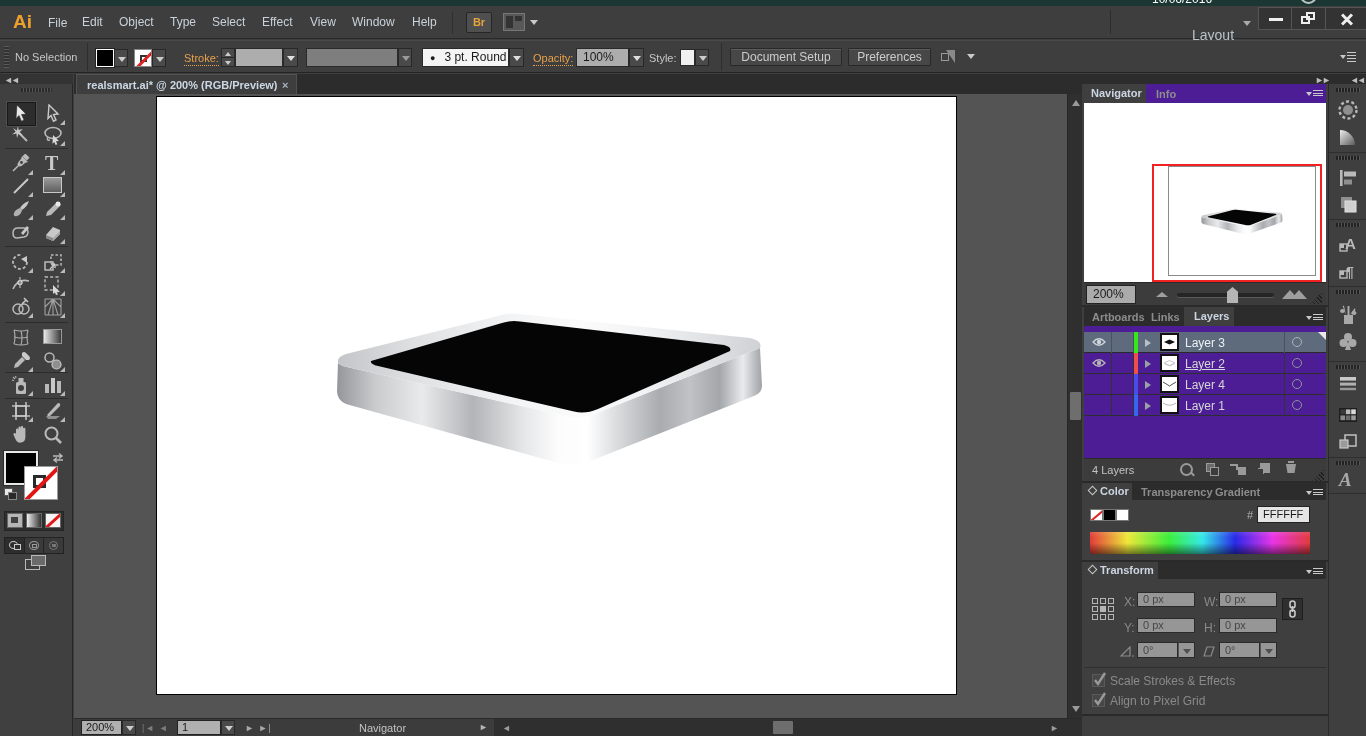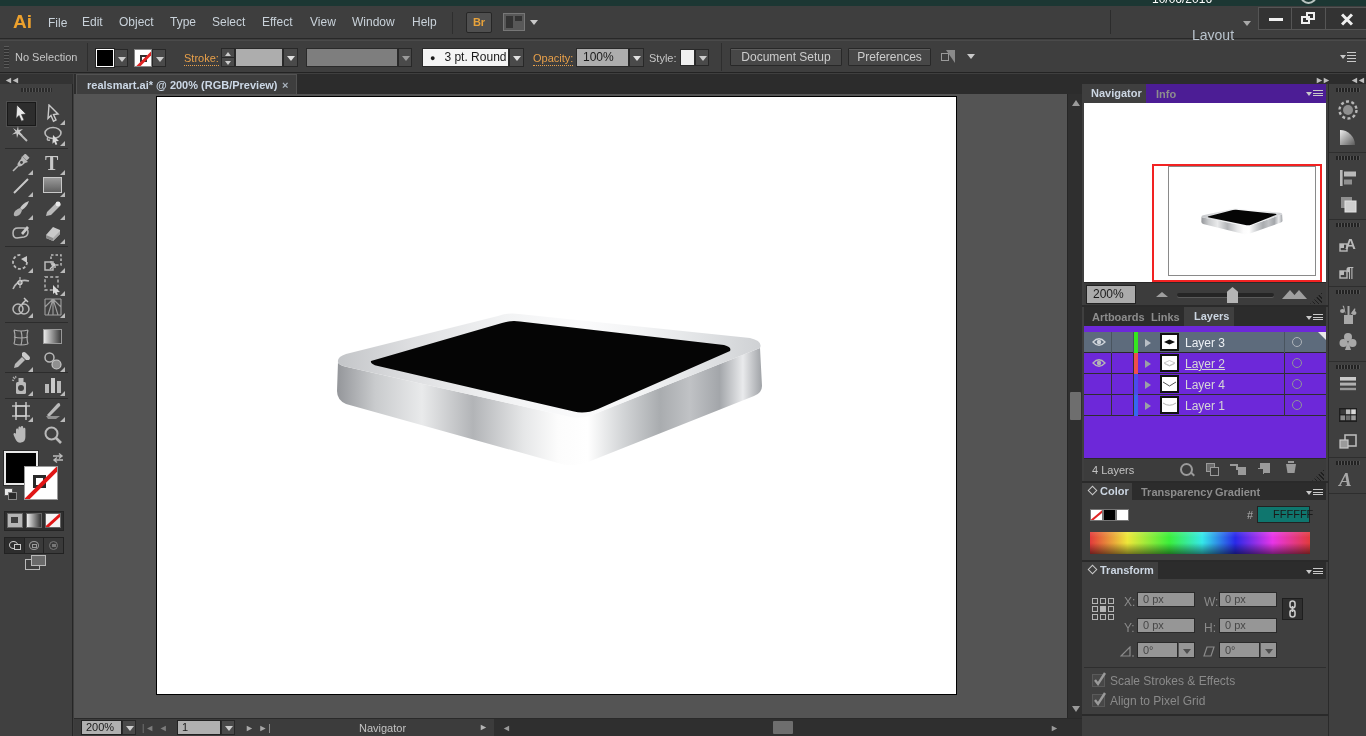--- a/index.html
+++ b/index.html
@@ -429,21 +429,21 @@
     <div class="a" style="left:0;top:0;width:242px;height:19px;background:#2c2c2c;">
       <div class="a" style="left:8px;top:4px;color:#8d8d8d;font-size:11px;font-weight:bold;">Artboards</div>
       <div class="a" style="left:67px;top:4px;color:#8d8d8d;font-size:11px;font-weight:bold;">Links</div>
       <div class="a" style="left:100px;top:0;width:50px;height:19px;background:#3f3f3f;color:#ccd6e2;font-size:11px;font-weight:bold;line-height:19px;padding-left:10px;">Layers</div>
       <div class="a" style="left:222px;top:7px;width:16px;height:8px;">
         <div class="arr a" style="left:0;top:2px;border-left:3px solid transparent;border-right:3px solid transparent;border-top:4px solid #c9c9c9;"></div>
         <div class="a" style="left:7px;top:0;width:10px;height:8px;background:repeating-linear-gradient(to bottom,#c9c9c9 0,#c9c9c9 1px,transparent 1px,transparent 2.6px);"></div>
       </div>
     </div>
 
-    <div class="a" style="left:0;top:19px;width:242px;height:132px;background:#6d28d9;" id="layerrows">
+    <div class="a" style="left:0;top:19px;width:242px;height:132px;background:#4c1d95;" id="layerrows">
 
       <div class="a" style="left:0;top:6px;width:242px;height:21px;background:#5d6b7c;border-bottom:1px solid #2a2a2a;">
         <svg class="a" style="left:8px;top:5px;" width="14" height="10" viewBox="0 0 14 10">
             <path d="M1,5 Q7,-1.5 13,5 Q7,11.5 1,5 Z" fill="none" stroke="#cfd4da" stroke-width="1.3"></path>
             <circle cx="7" cy="5" r="2.2" fill="#cfd4da"></circle>
           </svg>
         <div class="a" style="left:27px;top:0;width:1px;height:21px;background:#49545f;"></div>
         <div class="a" style="left:49px;top:0;width:1px;height:21px;background:#49545f;"></div>
         <div class="a" style="left:50px;top:0;width:4px;height:21px;background:#35e81e;"></div>
         <div class="a arr" style="left:61px;top:7px;border-top:4px solid transparent;border-bottom:4px solid transparent;border-left:6px solid #b9bfc6;"></div>
@@ -533,21 +533,21 @@
         <div class="arr a" style="left:0;top:2px;border-left:3px solid transparent;border-right:3px solid transparent;border-top:4px solid #c9c9c9;"></div>
         <div class="a" style="left:7px;top:0;width:10px;height:8px;background:repeating-linear-gradient(to bottom,#c9c9c9 0,#c9c9c9 1px,transparent 1px,transparent 2.6px);"></div>
       </div>
     </div>
     <div class="a" style="left:6px;top:26px;width:13px;height:12px;background:#fff;border:1px solid #777;overflow:hidden;">
         <div class="a" style="left:-3px;top:4px;width:20px;height:2px;background:#e02424;transform:rotate(-40deg);"></div>
       </div>
     <div class="a" style="left:19px;top:26px;width:13px;height:12px;background:#000;border:1px solid #777;"></div>
     <div class="a" style="left:32px;top:26px;width:13px;height:12px;background:#fff;border:1px solid #777;"></div>
     <div class="a" style="left:163px;top:26px;color:#b0b0b0;font-size:11px;">#</div>
-    <div class="a" style="left:173px;top:23px;width:53px;height:17px;background:#0f766e;border:1px solid #222;color:#1a1a1a;font-size:11px;line-height:15px;padding-left:15px;">FFFFFF</div>
+    <div class="a" style="left:173px;top:23px;width:53px;height:17px;background:#e5e5e5;border:1px solid #222;color:#1a1a1a;font-size:11px;line-height:15px;padding-left:5px;">FFFFFF</div>
     <div class="a" style="left:6px;top:49px;width:220px;height:22px;background:linear-gradient(to right,#e23b3b,#eee73a 17%,#3bee3b 36%,#35e8e8 51%,#2929e8 66%,#e835e8 83%,#e23b3b 100%);">
       <div class="a" style="left:0;top:0;width:100%;height:100%;background:linear-gradient(to bottom,rgba(255,255,255,0.10),rgba(255,255,255,0) 25%,rgba(0,0,0,0) 50%,rgba(0,0,0,0.5));"></div>
     </div>
   </div>
 
   <div class="a" style="left:2px;top:488px;width:242px;height:154px;">
     <div class="a" style="left:0;top:0;width:242px;height:17px;background:#2c2c2c;">
       <div class="a" style="left:0px;top:0;width:74px;height:17px;background:#3f3f3f;color:#ccd6e2;font-size:11px;font-weight:bold;line-height:17px;padding-left:5px;white-space:nowrap;"><span style="display:inline-block;width:7px;height:7px;border:1px solid #c9c9c9;transform:rotate(45deg);margin-right:4px;margin-bottom:1px;"></span>Transform</div>
       <div class="a" style="left:222px;top:6px;width:16px;height:8px;">
         <div class="arr a" style="left:0;top:2px;border-left:3px solid transparent;border-right:3px solid transparent;border-top:4px solid #c9c9c9;"></div>

